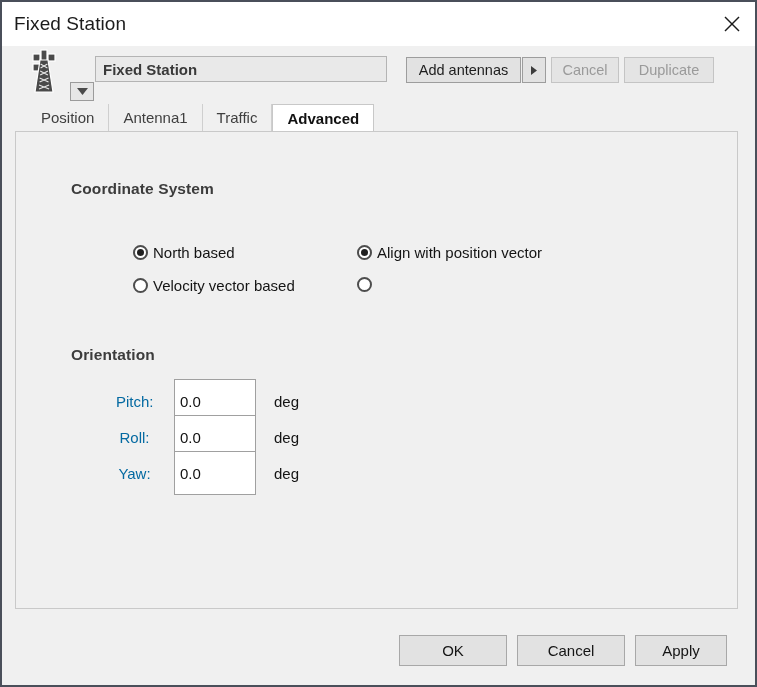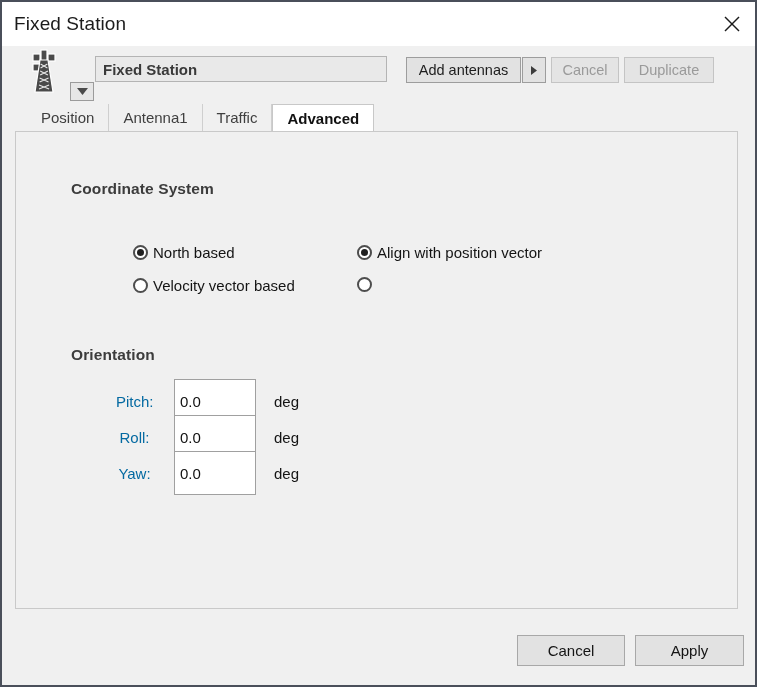--- a/index.html
+++ b/index.html
@@ -281,21 +281,21 @@
     font-family: "Liberation Sans", sans-serif;
     font-size: 15px;
     color: #141414;
     display: flex;
     align-items: center;
     justify-content: center;
     cursor: pointer;
   }
   #btn-ok     { left: 397px; width: 108px; }
   #btn-cancel { left: 515px; width: 108px; }
-  #btn-apply  { left: 633px; width: 109px; }
+  #btn-apply  { left: 633px; width: 92px; }
 </style>
 </head>
 <body>
 
 <div class="window">
 
   <div class="titlebar">
     <div class="title-text">Fixed Station</div>
     <div class="close-btn">
       <svg width="18" height="18" viewBox="0 0 18 18">
@@ -394,17 +394,18 @@
       <div class="field-row" id="row-yaw">
         <span class="field-label">Yaw:</span>
         <input class="field-input" type="text" value="0.0" style="">
         <span class="field-unit">deg</span>
       </div>
 
     </div>
   </div>
 
   <div class="footer">
+    <div class="footer-btn" id="btn-ok">OK</div>
     <div class="footer-btn" id="btn-cancel">Cancel</div>
     <div class="footer-btn" id="btn-apply">Apply</div>
   </div>
 
 </div>
 
 </body></html>

